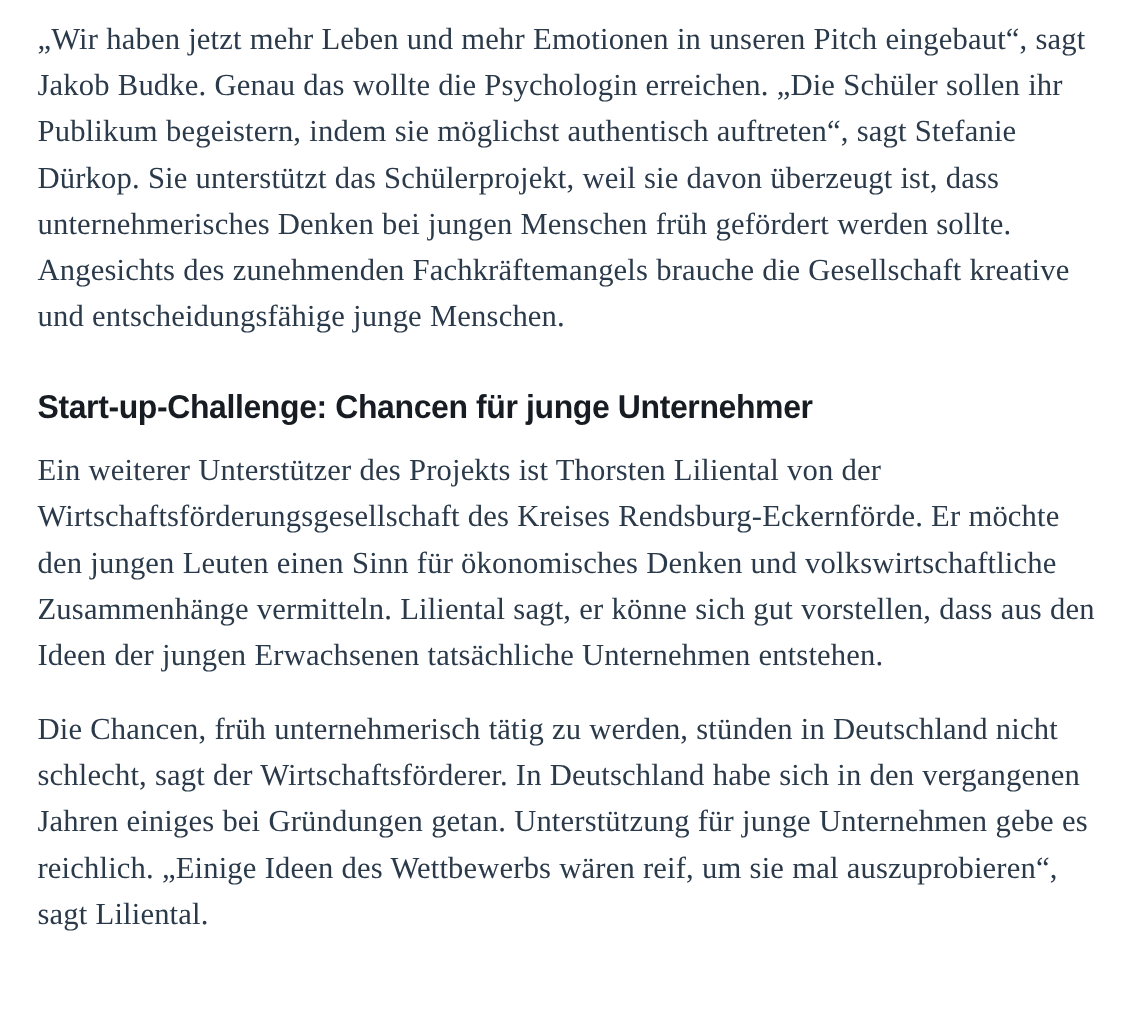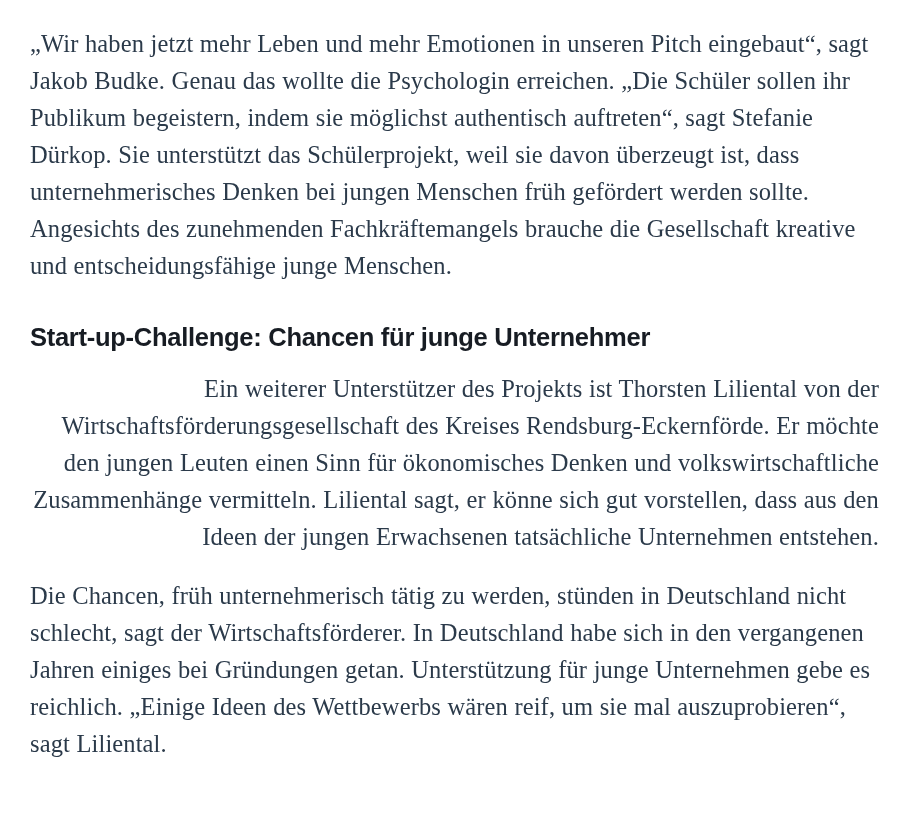--- a/index.html
+++ b/index.html
@@ -13,21 +13,21 @@
     background: #ffffff;
     overflow: hidden;
     font-family: "Liberation Serif", "DejaVu Serif", serif;
     -webkit-font-smoothing: antialiased;
   }
 
   .article {
     box-sizing: border-box;
     width: 907px;
     height: 817px;
-    padding: 16px 28px 0 30px;
+    padding: 4px 28px 0 30px;
     background: #ffffff;
   }
 
   .body-par {
     margin: 0 0 22px 0;
     font-family: "Liberation Serif", "DejaVu Serif", serif;
     font-size: 24.5px;
     line-height: 37px;
     color: #2b3a4a;
     letter-spacing: 0.005em;
@@ -49,21 +49,20 @@
     font-weight: 700;
     line-height: 34px;
     color: #171c23;
     letter-spacing: -0.012em;
     transform: scaleX(0.965);
     transform-origin: left center;
   }
 
   .body-par.after-heading {
     margin-bottom: 22px;
-    text-align: right;
   }
 
   .body-par.last {
     margin-bottom: 13px;
   }
 </style>
 </head>
 <body>
 
 <div class="article">

